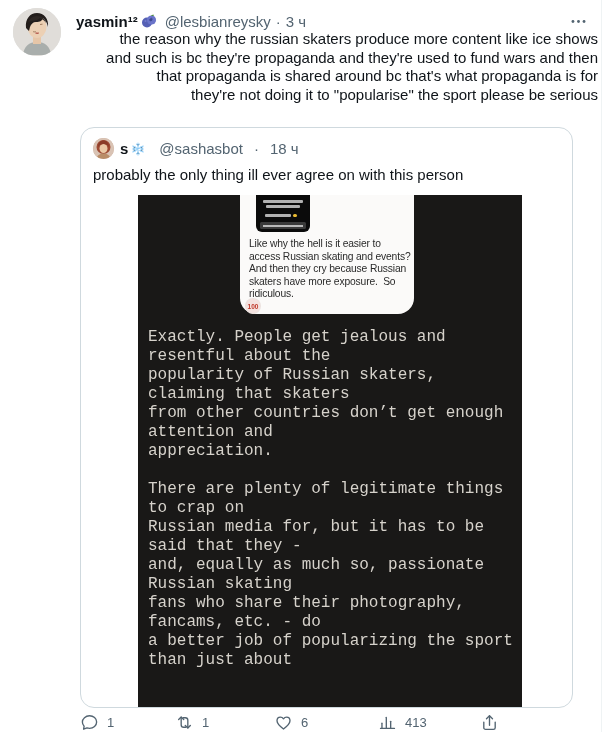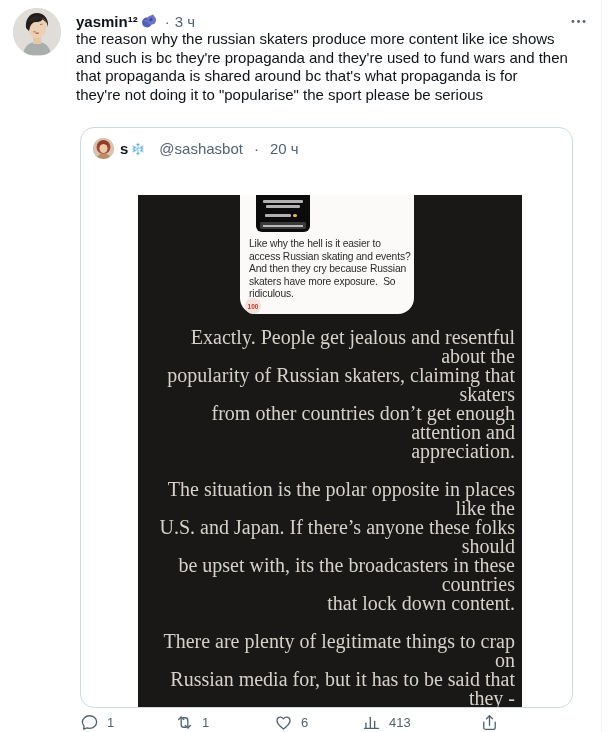--- a/index.html
+++ b/index.html
@@ -14,21 +14,21 @@
   .header { position:absolute; left:76px; top:11px; width:514px; height:20px; display:flex;
     align-items:center; white-space:nowrap; font-size:15px; }
   .name { font-weight:700; color:#0f1419; }
   .name2 { font-weight:700; color:#0f1419; margin-left:2px; }
   .emoji { display:inline-flex; width:16px; height:16px; margin:0 3px; flex:none; }
   .meta { color:#536471; margin-left:5px; }
   .spacer { flex:1; }
   .more-btn { color:#536471; display:flex; align-items:center; padding:0 2px; cursor:pointer; }
 
   .tweet-body { position:absolute; left:76px; top:30px; width:522px; font-size:15px;
-    line-height:18.5px; color:#0f1419; white-space:pre-line; }
+    line-height:18.5px; color:#0f1419; white-space:pre-line;text-align:right; }
 
   
   .quote-card { position:absolute; left:80px; top:127px; width:493px; height:581px;
     border:1px solid #cfd9de; border-radius:14px; overflow:hidden; background:#fff; cursor:pointer; }
   .q-header { position:absolute; left:12px; top:10px; display:flex; align-items:center;
     white-space:nowrap; font-size:15px; }
   .q-avatar { width:21px; height:21px; border-radius:50%; overflow:hidden; background:#c8a794; margin-right:6px; flex:none; }
   .q-name { font-weight:700; color:#0f1419; }
   .q-emoji { display:inline-flex; width:14px; height:14px; margin:0 3px; flex:none; }
   .q-meta { color:#536471; margin-left:11px; }
@@ -49,30 +49,30 @@
   .t-dot { position:absolute; left:37px; top:18.5px; width:3.5px; height:3.5px; border-radius:50%; background:#e8b931; }
   .t-bar { position:absolute; left:4px; top:27px; width:46px; height:7px; background:#3a3a3a; border-radius:1.5px; }
   .t-bar-inner { position:absolute; left:3px; top:2.5px; width:40px; height:2px; background:#b9b9b9; }
   .bubble-text { position:absolute; left:9px; top:43px; width:162px; font-size:10.3px;
     line-height:12.6px; letter-spacing:-0.15px; color:#2a2a2a; white-space:pre-wrap; }
   .reaction { position:absolute; left:6px; top:104px; width:14px; height:14px; border-radius:50%;
     background:#f4e2df; display:flex; align-items:center; justify-content:center;
     font-size:6.5px; font-weight:700; color:#c0392b; box-shadow:0 0 0 1px #ece2df; }
 
   .serif-text { position:absolute; left:10px; top:133px; width:367px; }
-  .serif-text p { font-family:Liberation Serif, serif; font-size:20px;
-    line-height:19px; color:#d6d2cb; white-space:pre-line; margin:0 0 19px 0;text-align:right; }
+  .serif-text p { font-family:Liberation Mono, monospace; font-size:16px;
+    line-height:19px; color:#d6d2cb; white-space:pre-line; margin:0 0 19px 0; }
 
   
   .actions { position:absolute; left:0; top:713px; width:601px; height:24px; color:#536471; }
   .action { position:absolute; display:flex; align-items:center; gap:8px; font-size:13px;
     color:#536471; cursor:pointer; }
   .action svg { display:block; }
   .a-reply { left:80px; }  .a-rt { left:175px; } .a-like { left:274px; }
-  .a-views { left:362px; } .a-share { left:480px; }
+  .a-views { left:378px; } .a-share { left:480px; }
 </style>
 </head>
 <body>
 
 <div class="column">
   <div class="right-border"></div>
 
   <div class="avatar-main">
     <svg viewBox="0 0 48 48" width="48" height="48">
       <rect width="48" height="48" fill="#e0ddd9"></rect>
@@ -90,20 +90,21 @@
     <span class="name">yasmin¹²</span>
     <span class="emoji">
       <svg viewBox="0 0 16 16" width="16" height="16">
         <circle cx="6" cy="9.5" r="5" fill="#5560b5"></circle>
         <circle cx="10.5" cy="7" r="4.6" fill="#6a74c9"></circle>
         <path d="M10 2.5c1-.9 2.4-1 3.2-.4-.6 1-1.9 1.4-3.2.4z" fill="#4c8b3f"></path>
         <path d="M9.6 5.2l1-.6.2 1.1 1-.1-.6.9.8.5-1.1.3.2 1-1-.5-.5.9-.4-1-.9.4.3-1-.9-.4 1-.4z" fill="#3d478f"></path>
         <circle cx="4.5" cy="8" r="1" fill="#7d86d4" opacity=".7"></circle>
       </svg>
     </span>
+    <span class="meta">@lesbianreysky</span>
     <span class="meta dot">·</span>
     <span class="meta">3 ч</span>
     <span class="spacer"></span>
     <span class="more-btn">
       <svg viewBox="0 0 24 24" width="19" height="19">
         <g fill="#536471">
             <circle cx="5" cy="12" r="1.8"></circle>
             <circle cx="12" cy="12" r="1.8"></circle>
             <circle cx="19" cy="12" r="1.8"></circle>
           </g>
@@ -131,23 +132,24 @@
       <span class="q-emoji">
         <svg viewBox="0 0 14 14" width="14" height="14">
           <g stroke="#8ecdf8" stroke-width="1.1" stroke-linecap="round">
             <path d="M7 1v12M1.8 4l10.4 6M1.8 10l10.4-6"></path>
             <path d="M5.6 2.2 7 3.4l1.4-1.2M5.6 11.8 7 10.6l1.4 1.2M2 6.2l1.8.4.3-1.8M12 6.2l-1.8.4-.3-1.8M2 7.8l1.8-.4.3 1.8M12 7.8l-1.8-.4-.3 1.8"></path>
           </g>
         </svg>
       </span>
       <span class="q-meta">@sashasbot</span>
       <span class="q-meta dot">·</span>
-      <span class="q-meta">20 ч</span>
-    </div>
-
+      <span class="q-meta">18 ч</span>
+    </div>
+
+    <div class="q-body">probably the only thing ill ever agree on with this person</div>
 
     <div class="q-image">
       <div class="bubble">
         <div class="thumb">
           <div class="t-line t1"></div>
           <div class="t-line t2"></div>
           <div class="t-line t3"></div>
           <div class="t-dot"></div>
           <div class="t-bar">
             <div class="t-bar-inner"></div>
@@ -159,24 +161,20 @@
 skaters have more exposure.  So
 ridiculous.</div>
         <div class="reaction">100</div>
       </div>
 
       <div class="serif-text">
         <p>Exactly. People get jealous and resentful about the
 popularity of Russian skaters, claiming that skaters
 from other countries don’t get enough attention and
 appreciation.</p>
-        <p>The situation is the polar opposite in places like the
-U.S. and Japan. If there’s anyone these folks should
-be upset with, its the broadcasters in these countries
-that lock down content.</p>
         <p>There are plenty of legitimate things to crap on
 Russian media for, but it has to be said that they -
 and, equally as much so, passionate Russian skating
 fans who share their photography, fancams, etc. - do
 a better job of popularizing the sport than just about</p>
       </div>
     </div>
   </div>
 
   <div class="actions">

